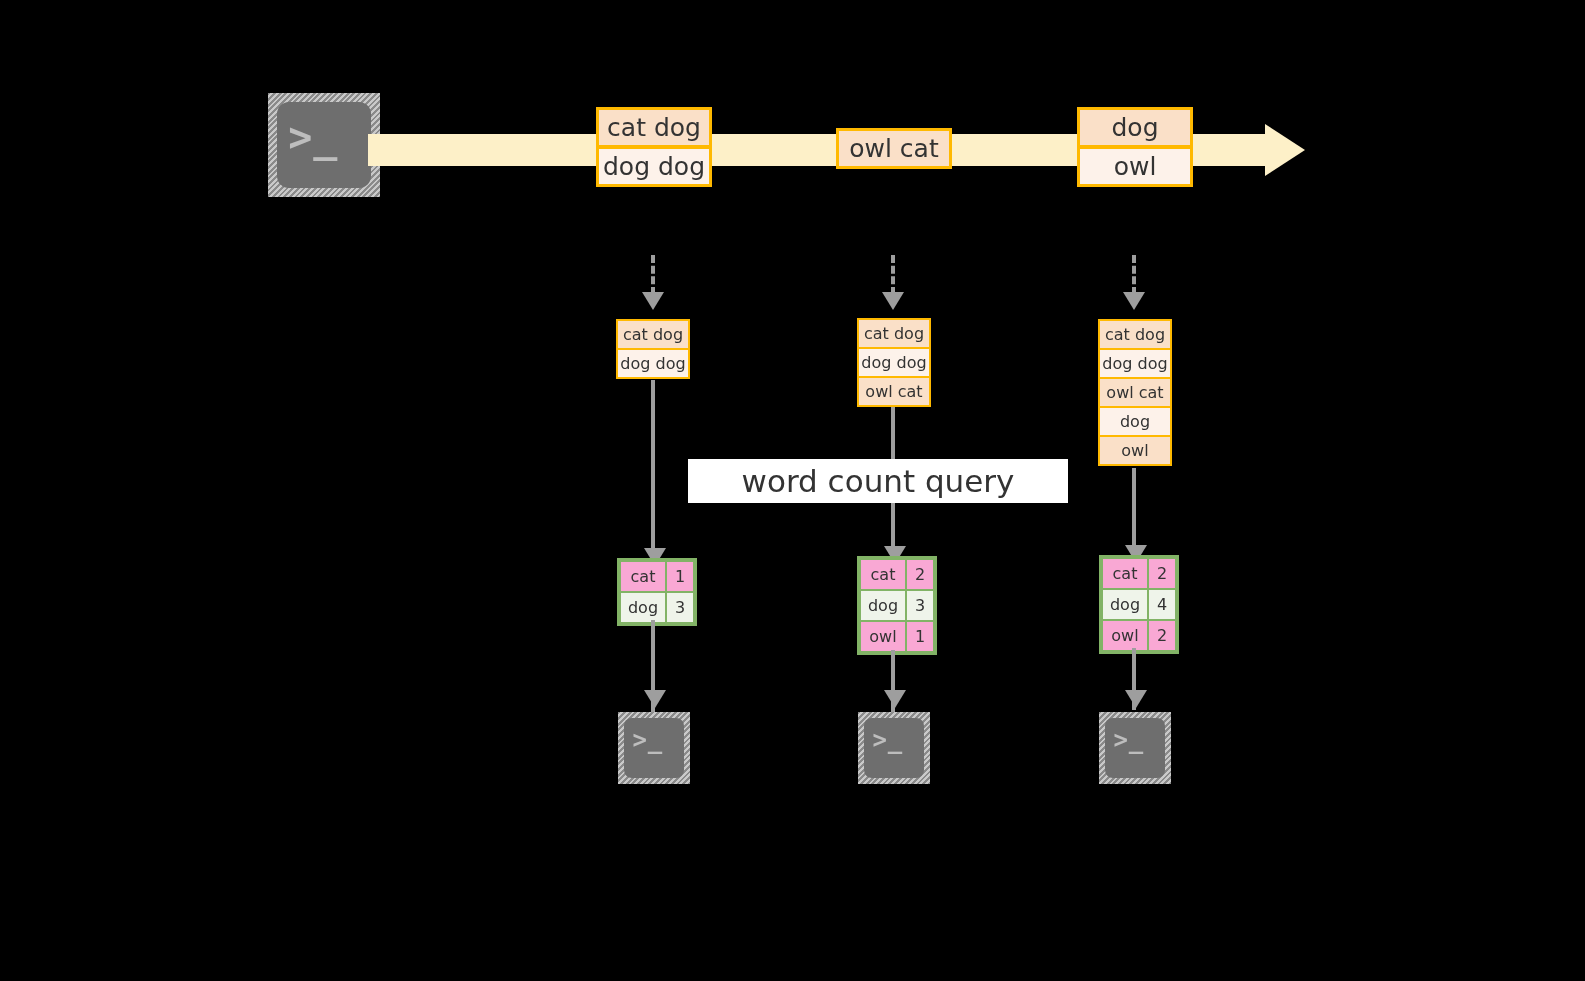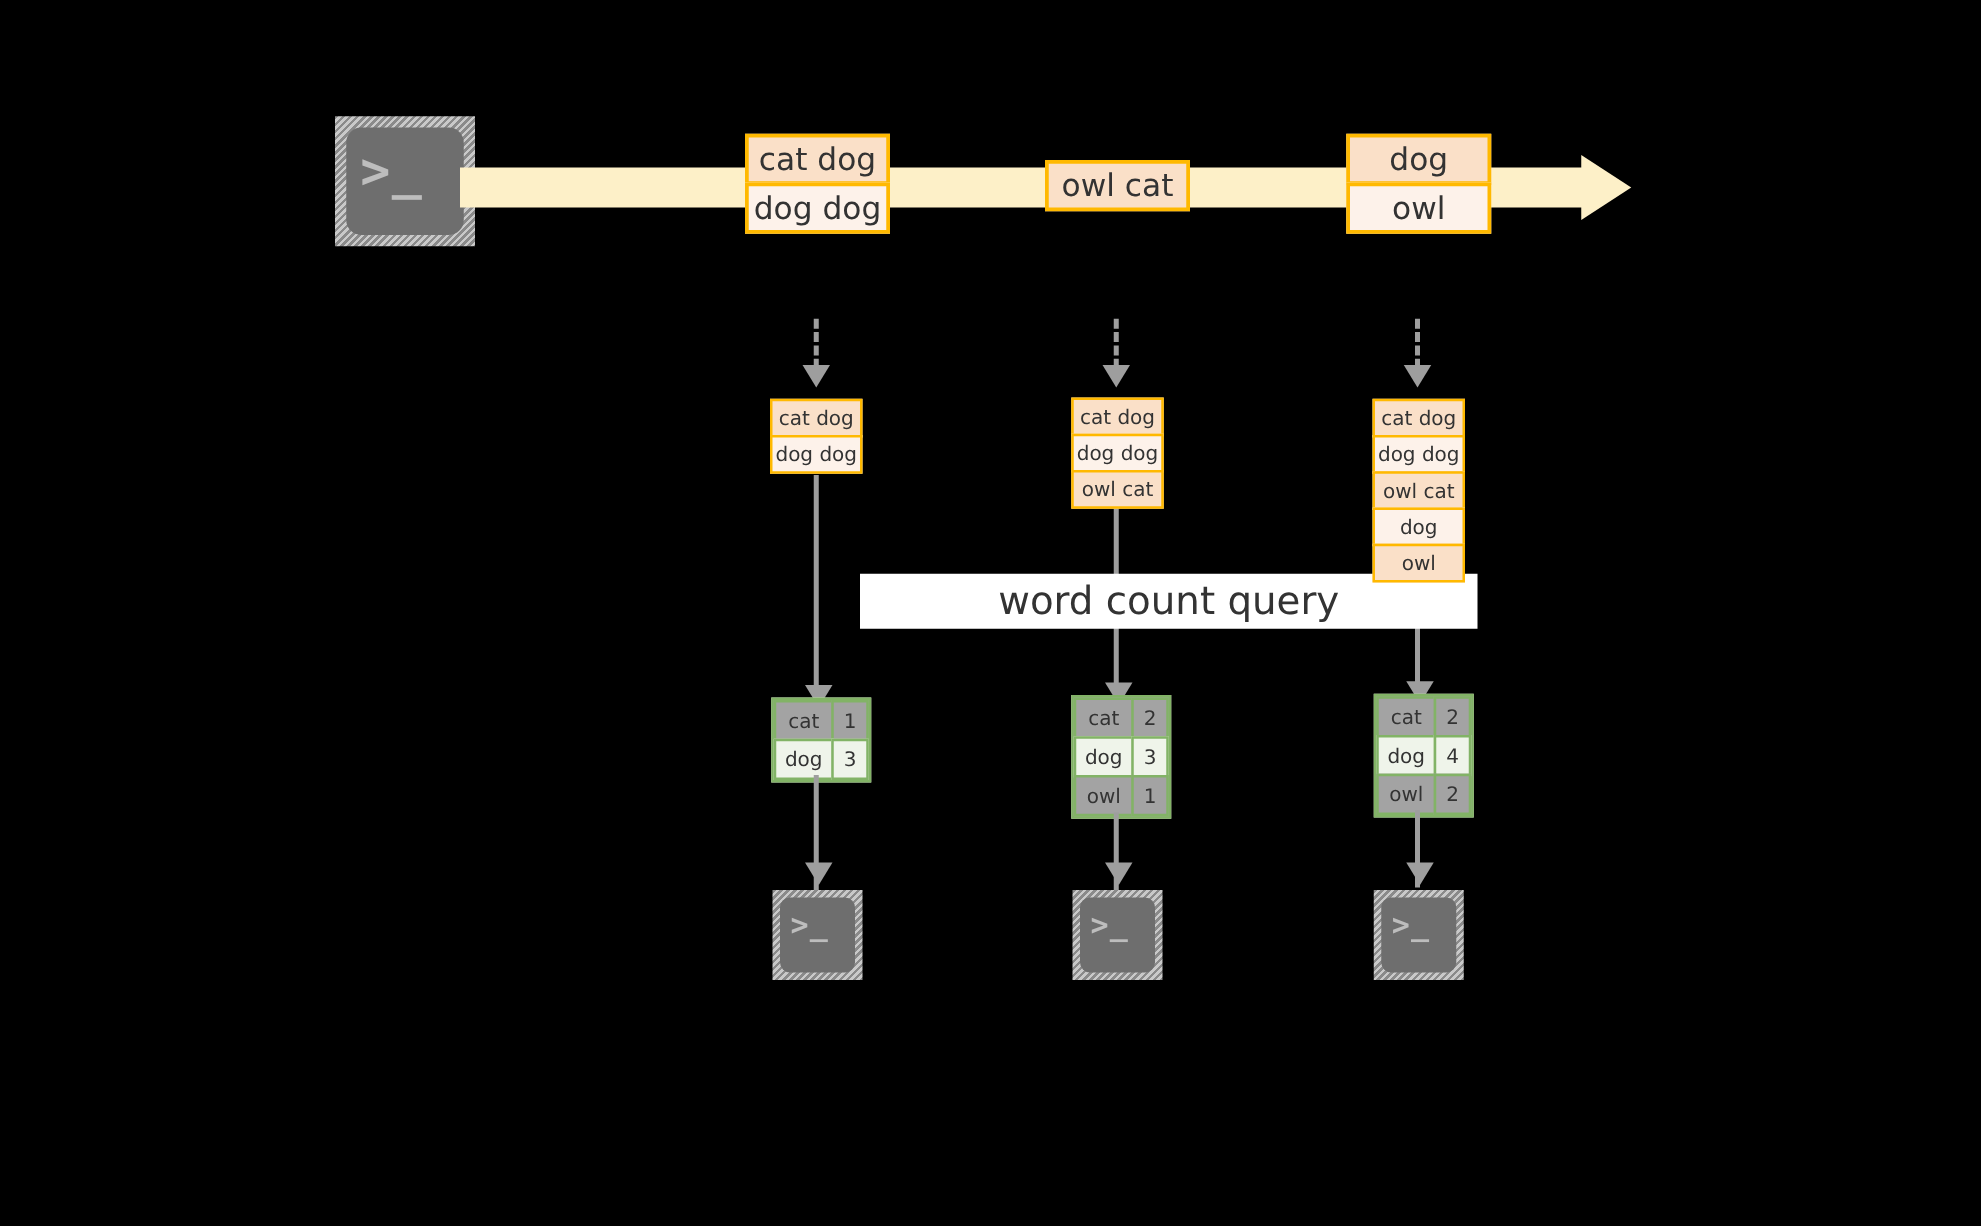--- a/index.html
+++ b/index.html
@@ -114,21 +114,21 @@
   .grow { display: flex; height: 31px; }
   .gcell {
     box-sizing: border-box;
     border: 2px solid #82b366;
     margin: -1px;
     display: flex;
     align-items: center;
     justify-content: center;
     font-size: 16px;
     color: #333333;
-    background: #a3a3a3;
+    background: #f9a8d4;
   }
   .grow.light .gcell { background: #eff4ea; }
   .gcell.word { width: 48px; }
   .gcell.count { width: 30px; }
 
   
   .vline {
     position: absolute;
     width: 4px;
     background: #9e9e9e;
@@ -210,21 +210,21 @@
 
   <div class="stack" style="left:857px; top:318px; width:74px;">
     <div class="stack-row">cat dog</div>
     <div class="stack-row light">dog dog</div>
     <div class="stack-row">owl cat</div>
   </div>
 
   <div class="vline" style="left:1132px; top:468px; height:102px;"></div>
   <div class="vhead" style="left:1125px; top:545px;"></div>
 
-  <div class="qband" style="left:688px; top:459px; width:494px; height:44px;">
+  <div class="qband" style="left:688px; top:459px; width:380px; height:44px;">
     <span class="qband-text">word count query</span>
   </div>
 
   <div class="stack" style="left:1098px; top:319px; width:74px;">
     <div class="stack-row">cat dog</div>
     <div class="stack-row light">dog dog</div>
     <div class="stack-row">owl cat</div>
     <div class="stack-row light">dog</div>
     <div class="stack-row">owl</div>
   </div>

